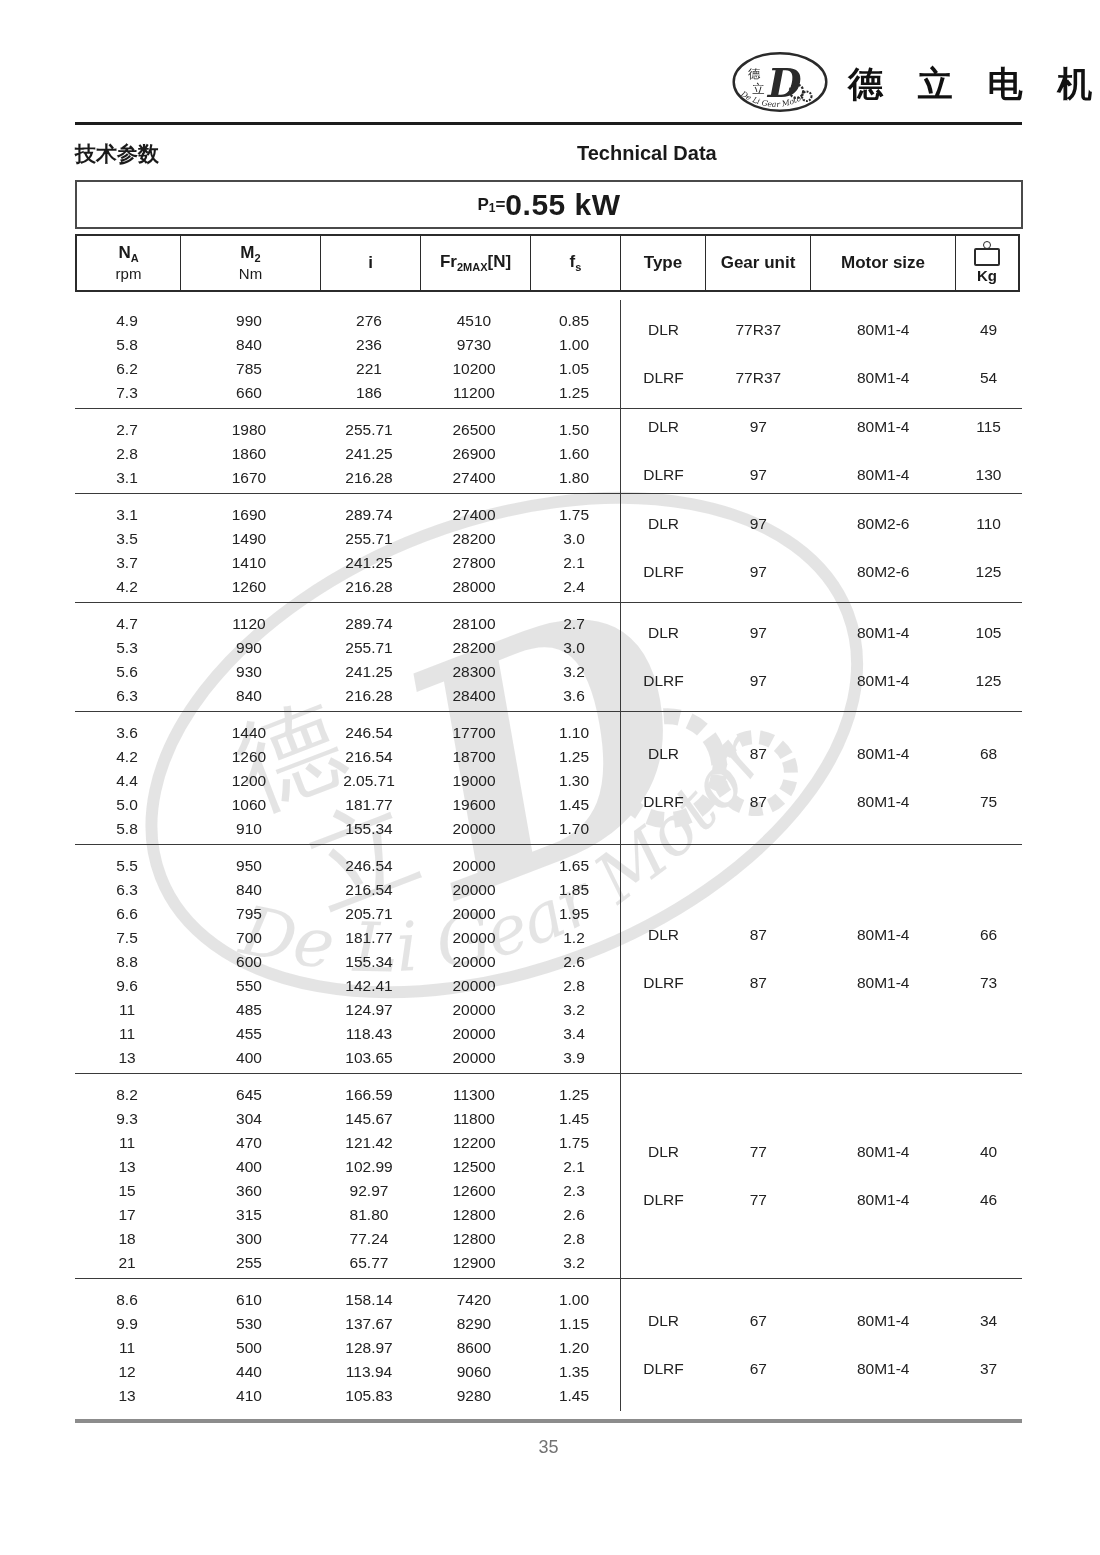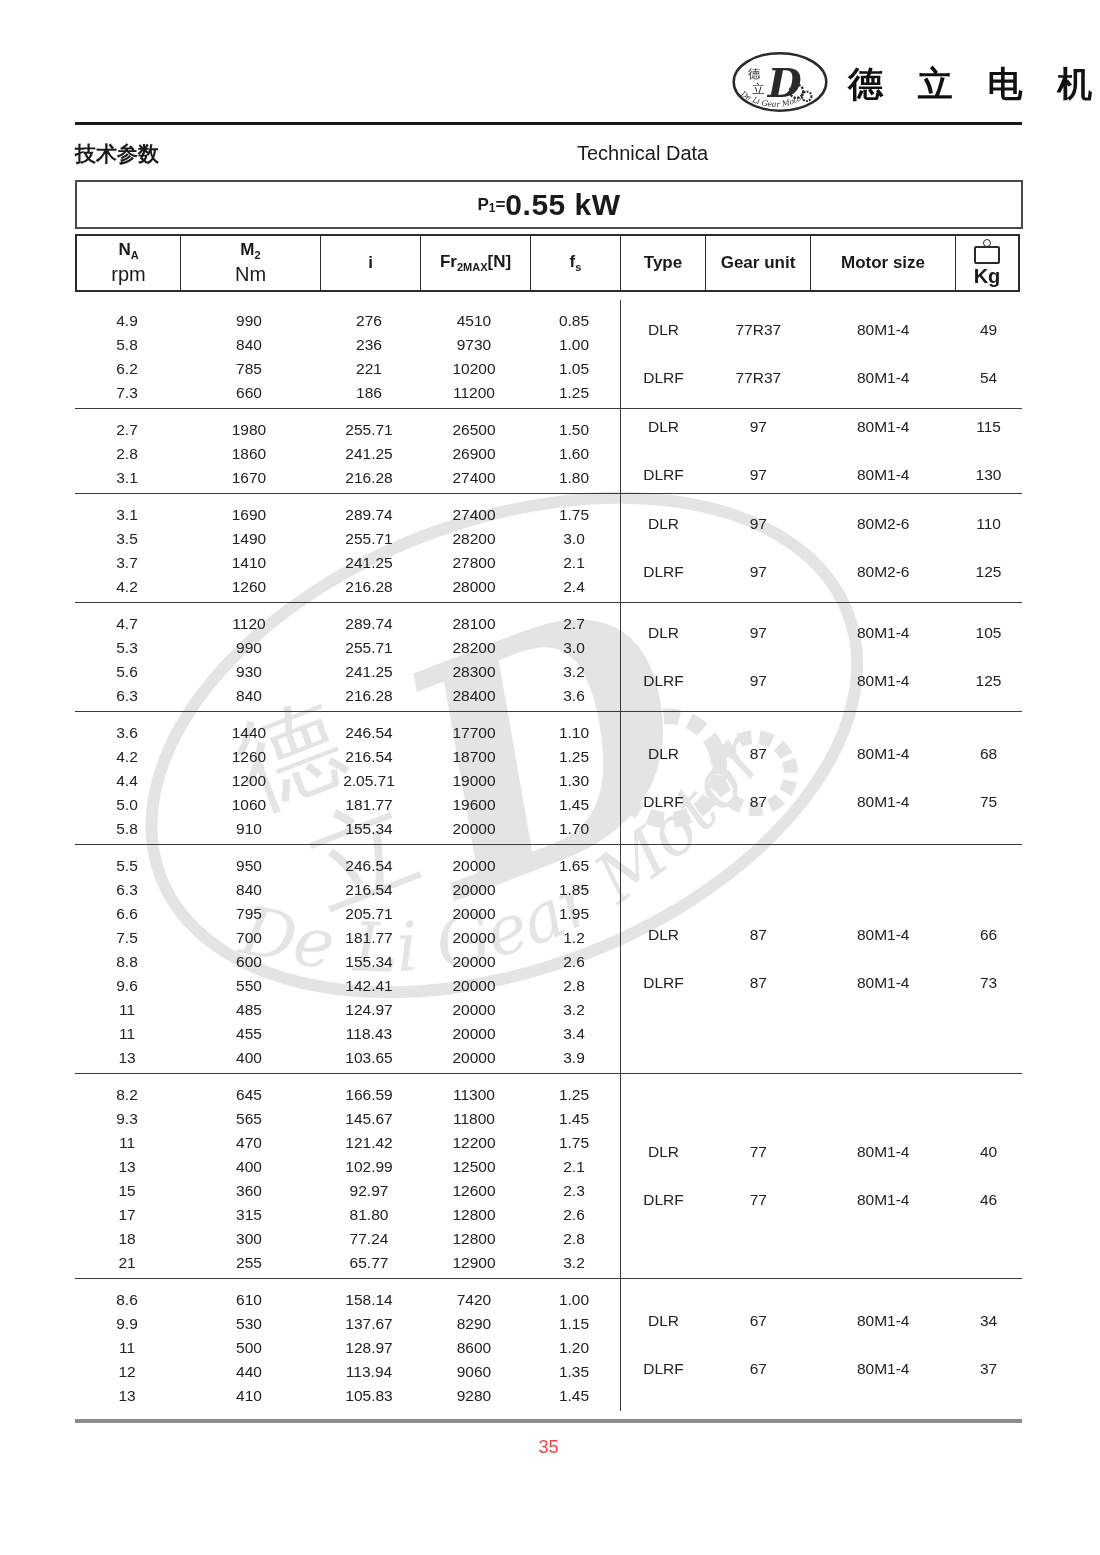--- a/index.html
+++ b/index.html
@@ -9,55 +9,55 @@
   .watermark{position:absolute;left:110px;top:470px;width:800px;height:580px;
              transform:rotate(-21deg);opacity:.22;color:#8a8a8a;z-index:0;pointer-events:none;}
   
   .logo-row{position:absolute;top:48px;left:728px;display:flex;align-items:center;gap:16px;z-index:2;}
   .logo-mark{width:104px;height:72px;color:#2a2a2a;}
   .company-name{font-family:"Liberation Serif", serif;font-weight:bold;font-size:35px;
                 letter-spacing:13px;color:#111;white-space:nowrap;}
   .top-rule{position:absolute;top:122px;left:75px;width:947px;height:3px;background:#1c1c1c;z-index:1;}
   .title-row{position:absolute;top:140px;left:75px;width:947px;height:30px;z-index:1;}
   .title-cn{position:absolute;left:0;top:0;font-size:21px;font-weight:bold;}
-  .title-en{position:absolute;left:502px;top:2px;font-size:20px;font-weight:normal;}
+  .title-en{position:absolute;left:502px;top:2px;font-size:20px;font-weight:bold;}
   
   .power-box{position:absolute;top:180px;left:75px;width:944px;height:45px;border:2px solid #4a4a4a;
              display:flex;align-items:center;justify-content:center;z-index:1;background:transparent;}
   .power-sym{font-size:17px;font-weight:bold;}
   .power-sub{font-size:12px;font-weight:bold;position:relative;top:3px;}
   .power-val{font-size:30px;font-weight:bold;letter-spacing:.5px;}
   
   .thead{position:absolute;top:234px;left:75px;width:945px;height:58px;display:flex;
          border:2px solid #2b2b2b;box-sizing:border-box;z-index:1;background:transparent;}
   .th{border-right:1.5px solid #2b2b2b;box-sizing:border-box;display:flex;flex-direction:column;
       align-items:center;justify-content:center;font-weight:bold;font-size:17px;line-height:1.15;}
   .th:last-child{border-right:none;}
-  .th .unit{font-weight:bold;font-size:20px;}
+  .th .unit{font-weight:bold;font-size:15px;}
   sub.hs{font-size:11px;font-weight:bold;}
   .h0{width:104px}.h1{width:140px}.h2{width:100px}.h3{width:110px}.h4{width:90px}
   .h5{width:85px}.h6{width:105px}.h7{width:145px}.h8{flex:1}
   .weight-icon{display:flex;flex-direction:column;align-items:center;margin-bottom:1px;}
   .weight-knob{width:6px;height:6px;border:1.5px solid #2b2b2b;border-radius:50%;background:#fff;}
   .weight-box{width:22px;height:14px;border:2px solid #2b2b2b;border-radius:2px;margin-top:-1px;background:#fff;}
   
   .tbody{position:absolute;top:300px;left:75px;width:947px;z-index:1;}
   .group{display:flex;border-bottom:1.5px solid #3a3a3a;}
   .group:last-of-type{border-bottom:none;}
   .g-left{width:545px;padding:6px 0;}
   .g-row{height:24px;display:flex;align-items:flex-end;}
   .cell{display:inline-block;text-align:center;font-size:15.5px;color:#222;}
   .c0{width:104px}.c1{width:140px}.c2{width:100px}.c3{width:110px}.c4{width:90px}
   .g-right{width:400.5px;border-left:1.5px solid #3a3a3a;display:flex;flex-direction:column;
            justify-content:center;gap:24px;padding:6px 0;}
   .sel-row{height:24px;display:flex;align-items:center;}
   .s0{width:85px}.s1{width:105px}.s2{width:145px}.s3{width:66px}
   
   .bottom-rule{height:4px;background:#8c8c8c;margin-top:8px;}
-  .page-number{text-align:center;font-size:18px;color:#ef4444;margin-top:14px;}
+  .page-number{text-align:center;font-size:18px;color:#737373;margin-top:14px;}
 </style>
 </head>
 <body>
 
 <div class="page">
 
   <svg class="watermark" viewBox="0 0 200 140" preserveAspectRatio="xMidYMid meet" aria-hidden="true">
     <ellipse cx="100" cy="66" rx="92" ry="56" fill="none" stroke="currentColor" stroke-width="3"></ellipse>
     <text x="36" y="58" font-size="26" font-family="'Liberation Serif',serif" fill="currentColor">德</text>
     <text x="44" y="88" font-size="26" font-family="'Liberation Serif',serif" fill="currentColor">立</text>
@@ -457,21 +457,21 @@
           <div class="g-left">
             <div class="g-row">
               <span class="cell c0">8.2</span>
               <span class="cell c1">645</span>
               <span class="cell c2">166.59</span>
               <span class="cell c3">11300</span>
               <span class="cell c4">1.25</span>
             </div>
             <div class="g-row">
               <span class="cell c0">9.3</span>
-              <span class="cell c1">565</span>
+              <span class="cell c1">304</span>
               <span class="cell c2">145.67</span>
               <span class="cell c3">11800</span>
               <span class="cell c4">1.45</span>
             </div>
             <div class="g-row">
               <span class="cell c0">11</span>
               <span class="cell c1">470</span>
               <span class="cell c2">121.42</span>
               <span class="cell c3">12200</span>
               <span class="cell c4">1.75</span>

